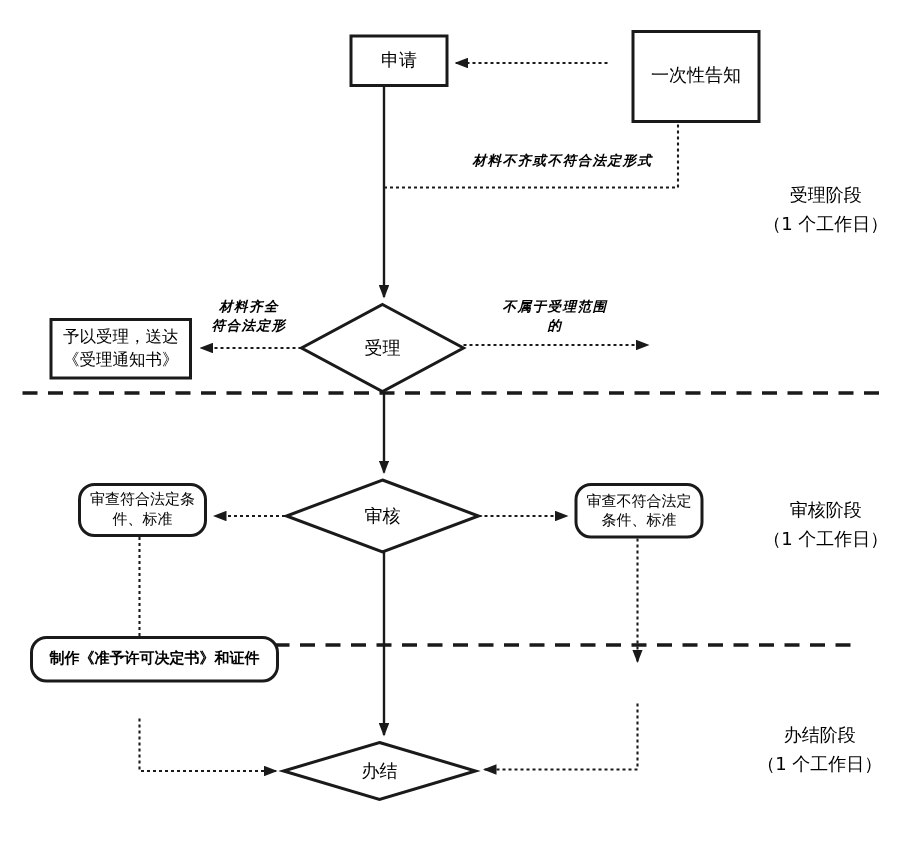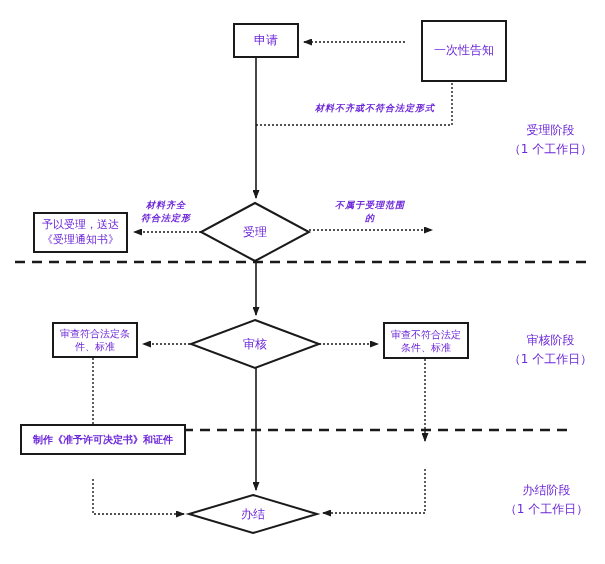--- a/index.html
+++ b/index.html
@@ -1,19 +1,19 @@
 <!DOCTYPE html>
 <html><head>
 <meta charset="utf-8">
 <style>
   html,body{margin:0;padding:0;background:#fff;}
   .canvas{
     position:relative;width:605px;height:564px;background:#ffffff;
     font-family:"DejaVu Sans","Liberation Sans",sans-serif;
-    color:#6d28d9;overflow:hidden;
+    color:#000000;overflow:hidden;
   }
   svg.wires{position:absolute;left:0;top:0;z-index:1;}
   .node{
     position:absolute;z-index:2;box-sizing:border-box;
     background:#fff;border:2px solid #1a1a1a;
     display:flex;align-items:center;justify-content:center;
     text-align:center;line-height:1.3;
   }
   .dlabel{
     position:absolute;z-index:3;display:flex;align-items:center;justify-content:center;
@@ -22,21 +22,21 @@
   .edge-label{
     position:absolute;z-index:2;text-align:center;
     font-size:9px;font-style:italic;font-weight:bold;line-height:1.45;
     letter-spacing:1px;
   }
   .stage-label{
     position:absolute;z-index:2;text-align:center;
     font-size:12px;line-height:1.55;
   }
   .fs11{font-size:11px;}
-  .fs10{font-size:10px;}
+  .fs10{font-size:10px;border-radius:11px;}
   .fs12{font-size:12px;}
 </style>
 </head>
 <body>
 
 <div class="canvas">
 
   <svg class="wires" width="605" height="564" viewBox="0 0 605 564">
     <defs>
       <marker id="arr" markerWidth="9" markerHeight="7" refX="8" refY="3.5" orient="auto" markerUnits="userSpaceOnUse">

